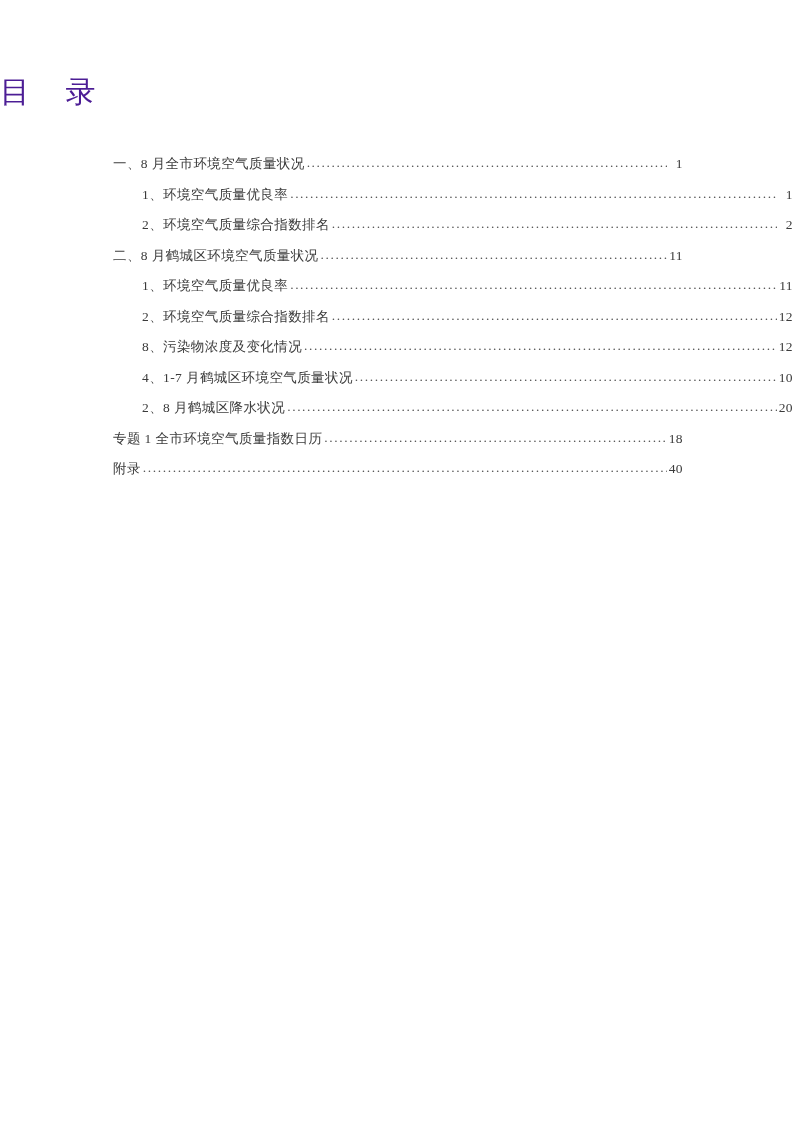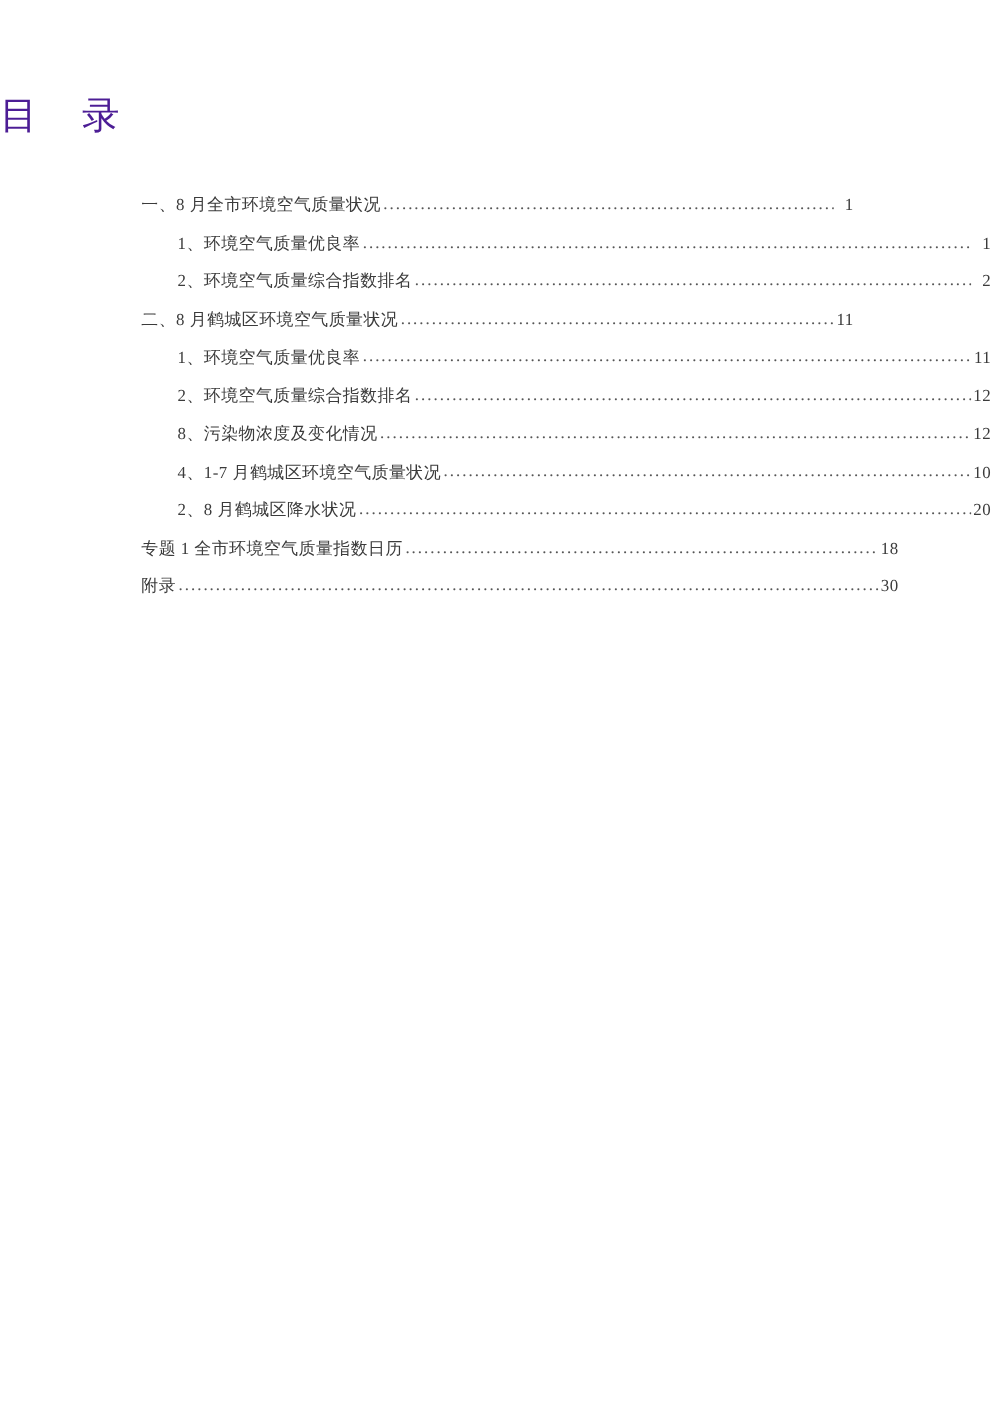--- a/index.html
+++ b/index.html
@@ -50,21 +50,21 @@
   }
   .toc-entry.level-1 {
     padding-left: 113px;
     padding-right: 110px;
   }
   .toc-entry.level-2 {
     padding-left: 142px;
   }
   .toc-entry.level-special {
     padding-left: 113px;
-    padding-right: 74px;
+    padding-right: 110px;
   }
   .toc-text {
     flex: 0 0 auto;
     letter-spacing: 0.4px;
   }
   .toc-dots {
     flex: 1 1 auto;
     overflow: hidden;
     height: 1em;
     position: relative;
@@ -156,18 +156,18 @@
 
     <li class="toc-entry level-special">
       <span class="toc-text">专题 1 全市环境空气质量指数日历</span>
       <span class="toc-dots"></span>
       <span class="toc-page">18</span>
     </li>
 
     <li class="toc-entry level-special">
       <span class="toc-text">附录</span>
       <span class="toc-dots"></span>
-      <span class="toc-page">30</span>
+      <span class="toc-page">40</span>
     </li>
 
   </ul>
 
 </div>
 
 </body></html>

